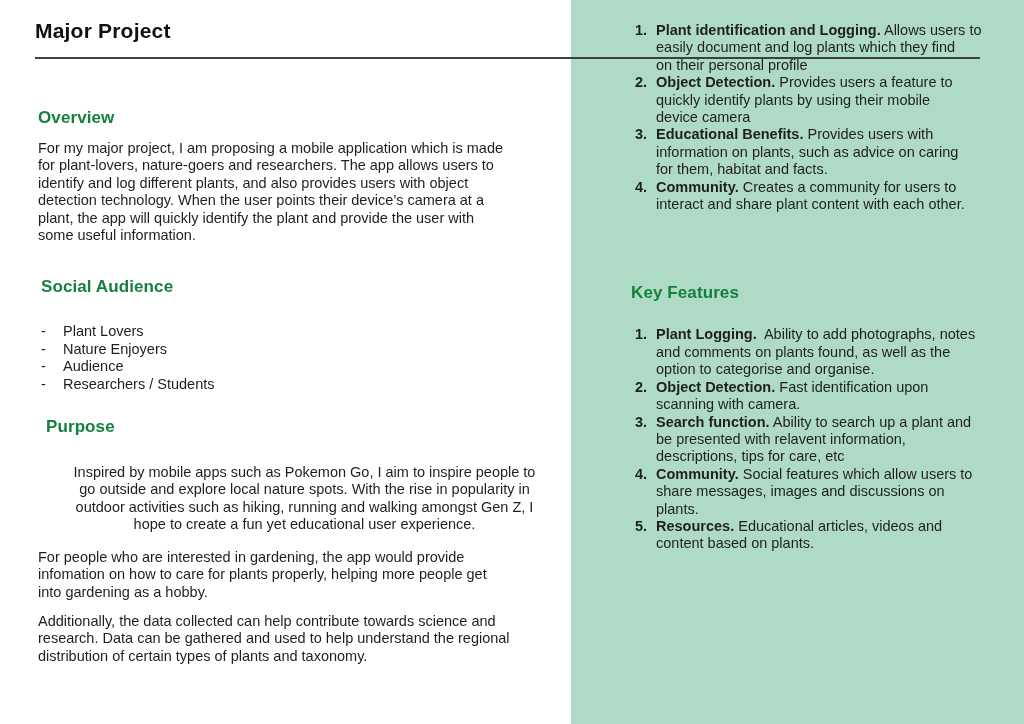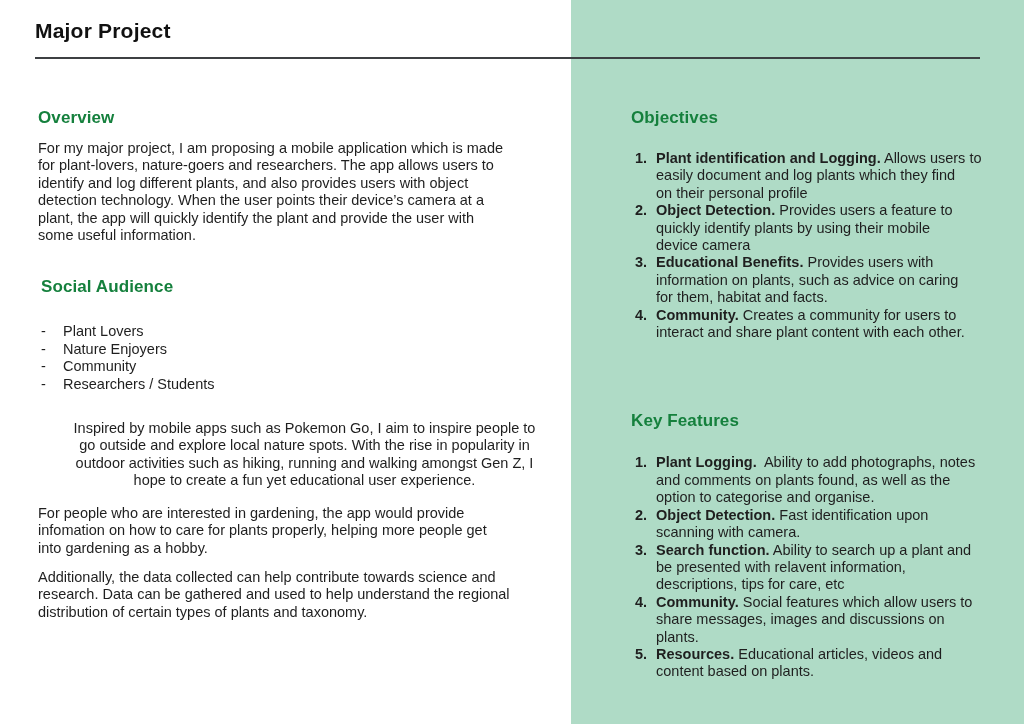--- a/index.html
+++ b/index.html
@@ -91,42 +91,42 @@
       <li>
           <span class="dash">-</span>
           <span>Plant Lovers</span>
         </li>
       <li>
           <span class="dash">-</span>
           <span>Nature Enjoyers</span>
         </li>
       <li>
           <span class="dash">-</span>
-          <span>Community</span>
+          <span>Audience</span>
         </li>
       <li>
           <span class="dash">-</span>
           <span>Researchers / Students</span>
         </li>
     </ul>
 
+    <h2 class="h-purpose">Purpose</h2>
     <p class="para p-purpose-1">Inspired by mobile apps such as Pokemon Go, I aim to inspire people to
 go outside and explore local nature spots. With the rise in popularity in
 outdoor activities such as hiking, running and walking amongst Gen Z, I
 hope to create a fun yet educational user experience.</p>
     <p class="para p-purpose-2">For people who are interested in gardening, the app would provide
 infomation on how to care for plants properly, helping more people get
 into gardening as a hobby.</p>
     <p class="para p-purpose-3">Additionally, the data collected can help contribute towards science and
 research. Data can be gathered and used to help understand the regional
 distribution of certain types of plants and taxonomy.</p>
   </div>
 
   <div class="col col-right">
-    <h2 class="h-objectives">Objectives</h2>
     <ol class="num-list">
       <li>
           <span class="num">1.</span>
           <div class="li-content"><b class="lead">Plant identification and Logging.</b><span class="rest"> Allows users to
 easily document and log plants which they find
 on their personal profile</span></div>
         </li>
       <li>
           <span class="num">2.</span>
           <div class="li-content"><b class="lead">Object Detection.</b><span class="rest"> Provides users a feature to

